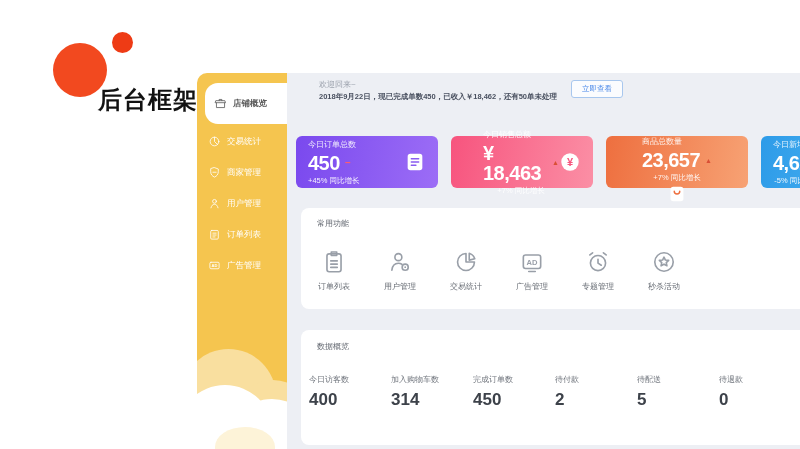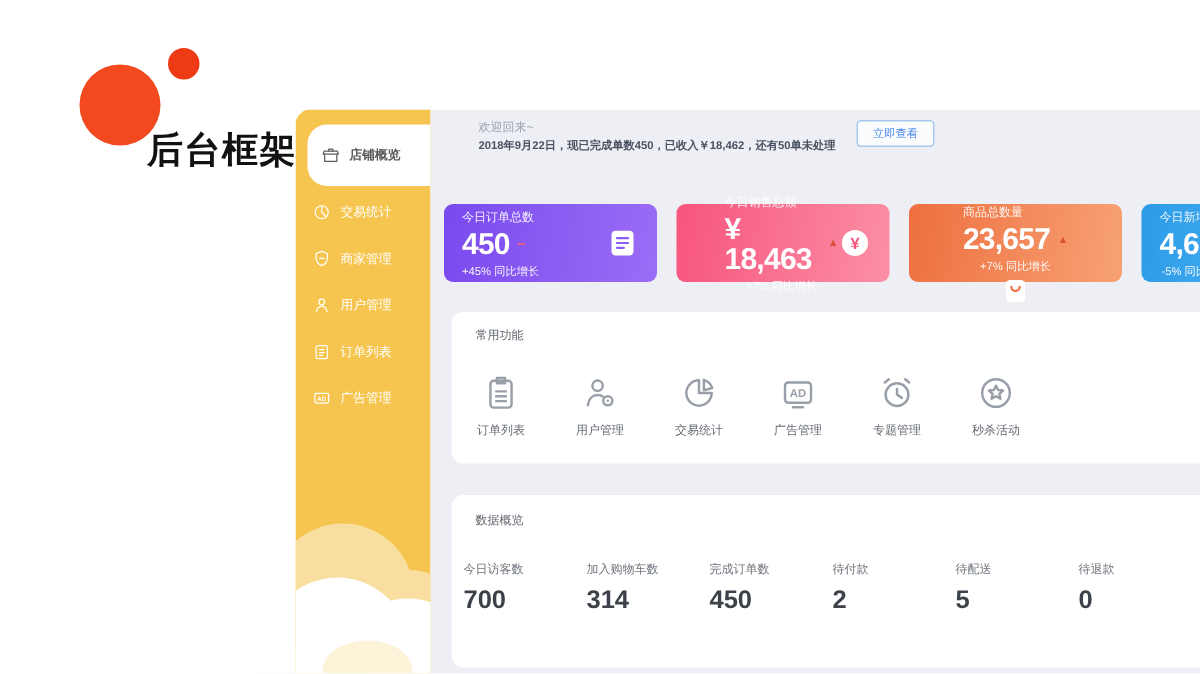--- a/index.html
+++ b/index.html
@@ -287,21 +287,21 @@
 
         </div>
       </section>
 
       <section class="panel panel-overview">
         <div class="panel-title">数据概览</div>
         <div class="ov-row">
 
           <div class="ov-item">
             <span class="ov-label">今日访客数</span>
-            <span class="ov-value">700</span>
+            <span class="ov-value">400</span>
           </div>
           <div class="ov-item">
             <span class="ov-label">加入购物车数</span>
             <span class="ov-value">314</span>
           </div>
           <div class="ov-item">
             <span class="ov-label">完成订单数</span>
             <span class="ov-value">450</span>
           </div>
           <div class="ov-item">

